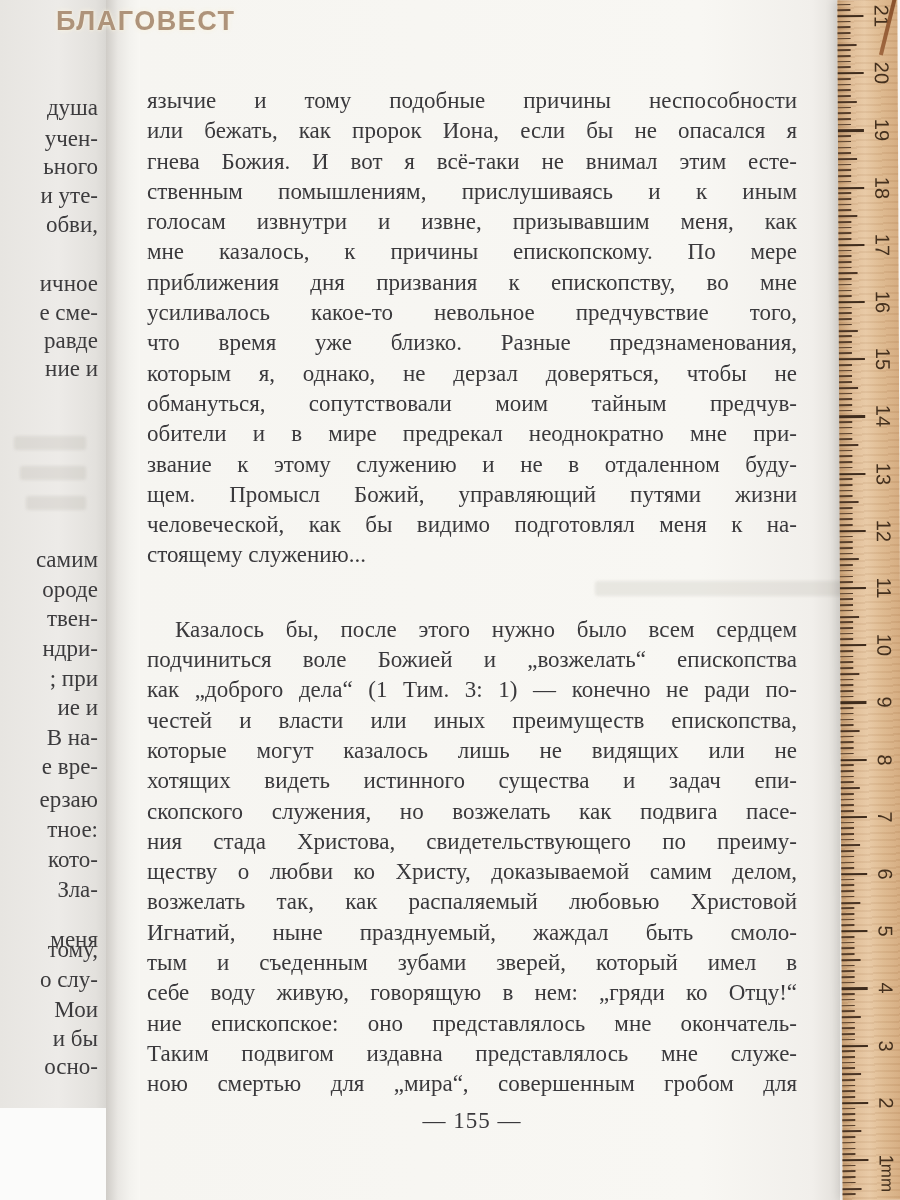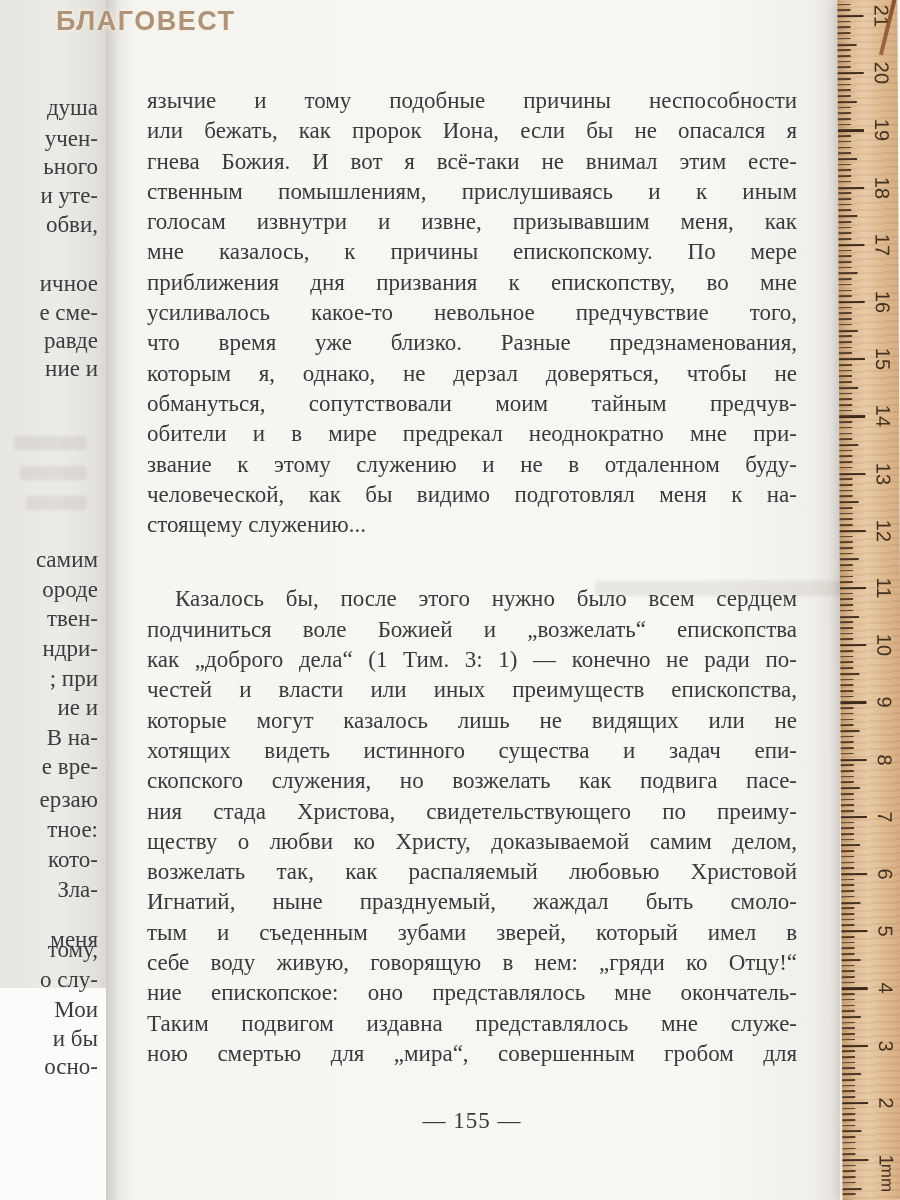--- a/index.html
+++ b/index.html
@@ -1,20 +1,20 @@
 <!DOCTYPE html>
 <html><head>
 <meta charset="utf-8">
 <style>
   * { margin:0; padding:0; box-sizing:border-box; }
   html,body { width:900px; height:1200px; overflow:hidden; }
   body { position:relative; background:#fbfbfa; font-family:"Liberation Serif","DejaVu Serif",serif; }
 
   
-  .left-page { position:absolute; left:0; top:0; width:106px; height:988px;
+  .left-page { position:absolute; left:0; top:0; width:106px; height:1108px;
     background:linear-gradient(90deg,#e7e5e1 0%,#edebe8 55%,#e3e1dd 90%,#d9d7d3 100%); }
   .left-frag { position:absolute; right:8px; transform:translateY(-50%); white-space:nowrap;
     font-size:23px; color:#3c3b3d; }
 
   
   .gutter { position:absolute; left:106px; top:0; width:34px; height:1200px;
     background:linear-gradient(90deg,#cfccc7 0%,#e9e7e3 35%,#f3f2ee 70%,#f8f7f3 100%); }
 
   
   .main-page { position:absolute; left:140px; top:0; width:700px; height:1200px;
@@ -105,20 +105,21 @@
       <div class="tl j">ственным помышлениям, прислушиваясь и к иным</div>
       <div class="tl j">голосам извнутри и извне, призывавшим меня, как</div>
       <div class="tl j">мне казалось, к причины епископскому. По мере</div>
       <div class="tl j">приближения дня призвания к епископству, во мне</div>
       <div class="tl j">усиливалось какое-то невольное предчувствие того,</div>
       <div class="tl j">что время уже близко. Разные предзнаменования,</div>
       <div class="tl j">которым я, однако, не дерзал доверяться, чтобы не</div>
       <div class="tl j">обмануться, сопутствовали моим тайным предчув-</div>
       <div class="tl j">обители и в мире предрекал неоднократно мне при-</div>
       <div class="tl j">звание к этому служению и не в отдаленном буду-</div>
+      <div class="tl j">щем. Промысл Божий, управляющий путями жизни</div>
       <div class="tl j">человеческой, как бы видимо подготовлял меня к на-</div>
       <div class="tl">стоящему служению...</div>
       <div class="tl j indent">Казалось бы, после этого нужно было всем сердцем</div>
       <div class="tl j">подчиниться воле Божией и „возжелать“ епископства</div>
       <div class="tl j">как „доброго дела“ (1 Тим. 3: 1) — конечно не ради по-</div>
       <div class="tl j">честей и власти или иных преимуществ епископства,</div>
       <div class="tl j">которые могут казалось лишь не видящих или не</div>
       <div class="tl j">хотящих видеть истинного существа и задач епи-</div>
       <div class="tl j">скопского служения, но возжелать как подвига пасе-</div>
       <div class="tl j">ния стада Христова, свидетельствующего по преиму-</div>

